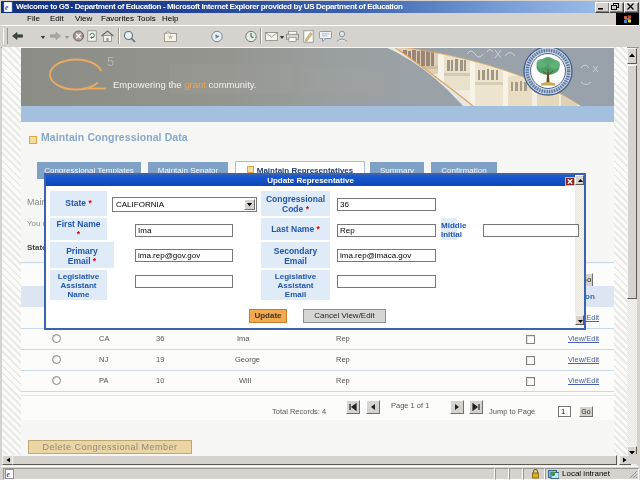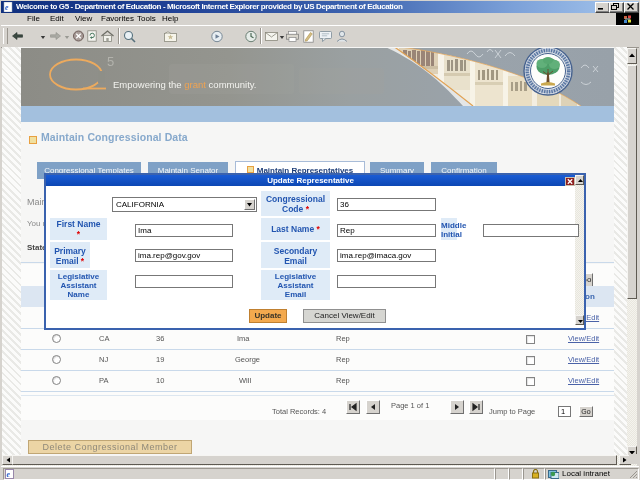--- a/index.html
+++ b/index.html
@@ -402,20 +402,21 @@
             <path d="M4.5,3 L7,6 L2,6 Z" fill="#000"></path>
           </svg>
         </div>
       <div class="sbtn" style="top:140px;height:10px;">
           <svg width="9" height="10" viewBox="0 0 9 10">
             <path d="M4.5,7 L7,4 L2,4 Z" fill="#000"></path>
           </svg>
         </div>
     </div>
 
+    <div class="cell" style="left:4px;top:16px;width:57px;height:25px;line-height:25px;">State <span class="ast">*</span></div>
     <div class="abs" style="left:66px;top:22px;width:145px;height:15px;box-sizing:border-box;background:#fff;border:1px solid #777;">
       <span style="position:absolute;left:3px;top:2px;font-size:8px;color:#000;">CALIFORNIA</span>
       <span style="position:absolute;right:1px;top:1px;width:11px;height:11px;background:#D6D3CE;border:1px solid;border-color:#fff #707070 #707070 #fff;box-sizing:border-box;">
           <svg width="9" height="9" viewBox="0 0 9 9">
             <path d="M2,3 L7,3 L4.5,6.5 Z" fill="#000"></path>
           </svg>
         </span>
     </div>
     <div class="cell" style="left:215px;top:16px;width:69px;height:25px;">
         <div style="margin-top:3px;">Congressional<br>Code <span class="ast">*</span></div>
@@ -426,21 +427,21 @@
         <div style="margin-top:1px;">First Name<br><span class="ast">*</span></div>
       </div>
     <div class="inp" style="left:89px;top:49px;width:94px;height:11px;">Ima</div>
     <div class="cell" style="left:215px;top:43px;width:69px;height:22px;line-height:22px;">Last Name <span class="ast">*</span></div>
     <div class="inp" style="left:291px;top:49px;width:95px;height:11px;">Rep</div>
     <div class="cell" style="left:395px;top:43px;width:16px;height:22px;font-size:8px;">
         <div style="margin-top:3px;">Middle<br>Initial</div>
       </div>
     <div class="inp" style="left:437px;top:49px;width:92px;height:11px;"></div>
 
-    <div class="cell" style="left:4px;top:67px;width:40px;height:26px;">
+    <div class="cell" style="left:4px;top:67px;width:64px;height:26px;">
         <div style="margin-top:4px;">Primary<br>Email <span class="ast">*</span></div>
       </div>
     <div class="inp" style="left:89px;top:74px;width:94px;height:11px;">ima.rep@gov.gov</div>
     <div class="cell" style="left:215px;top:67px;width:69px;height:26px;">
         <div style="margin-top:4px;">Secondary<br>Email</div>
       </div>
     <div class="inp" style="left:291px;top:74px;width:95px;height:11px;">ima.rep@imaca.gov</div>
 
     <div class="cell" style="left:4px;top:95px;width:57px;height:30px;font-size:8px;">
         <div style="margin-top:2px;">Legislative<br>Assistant<br>Name</div>

